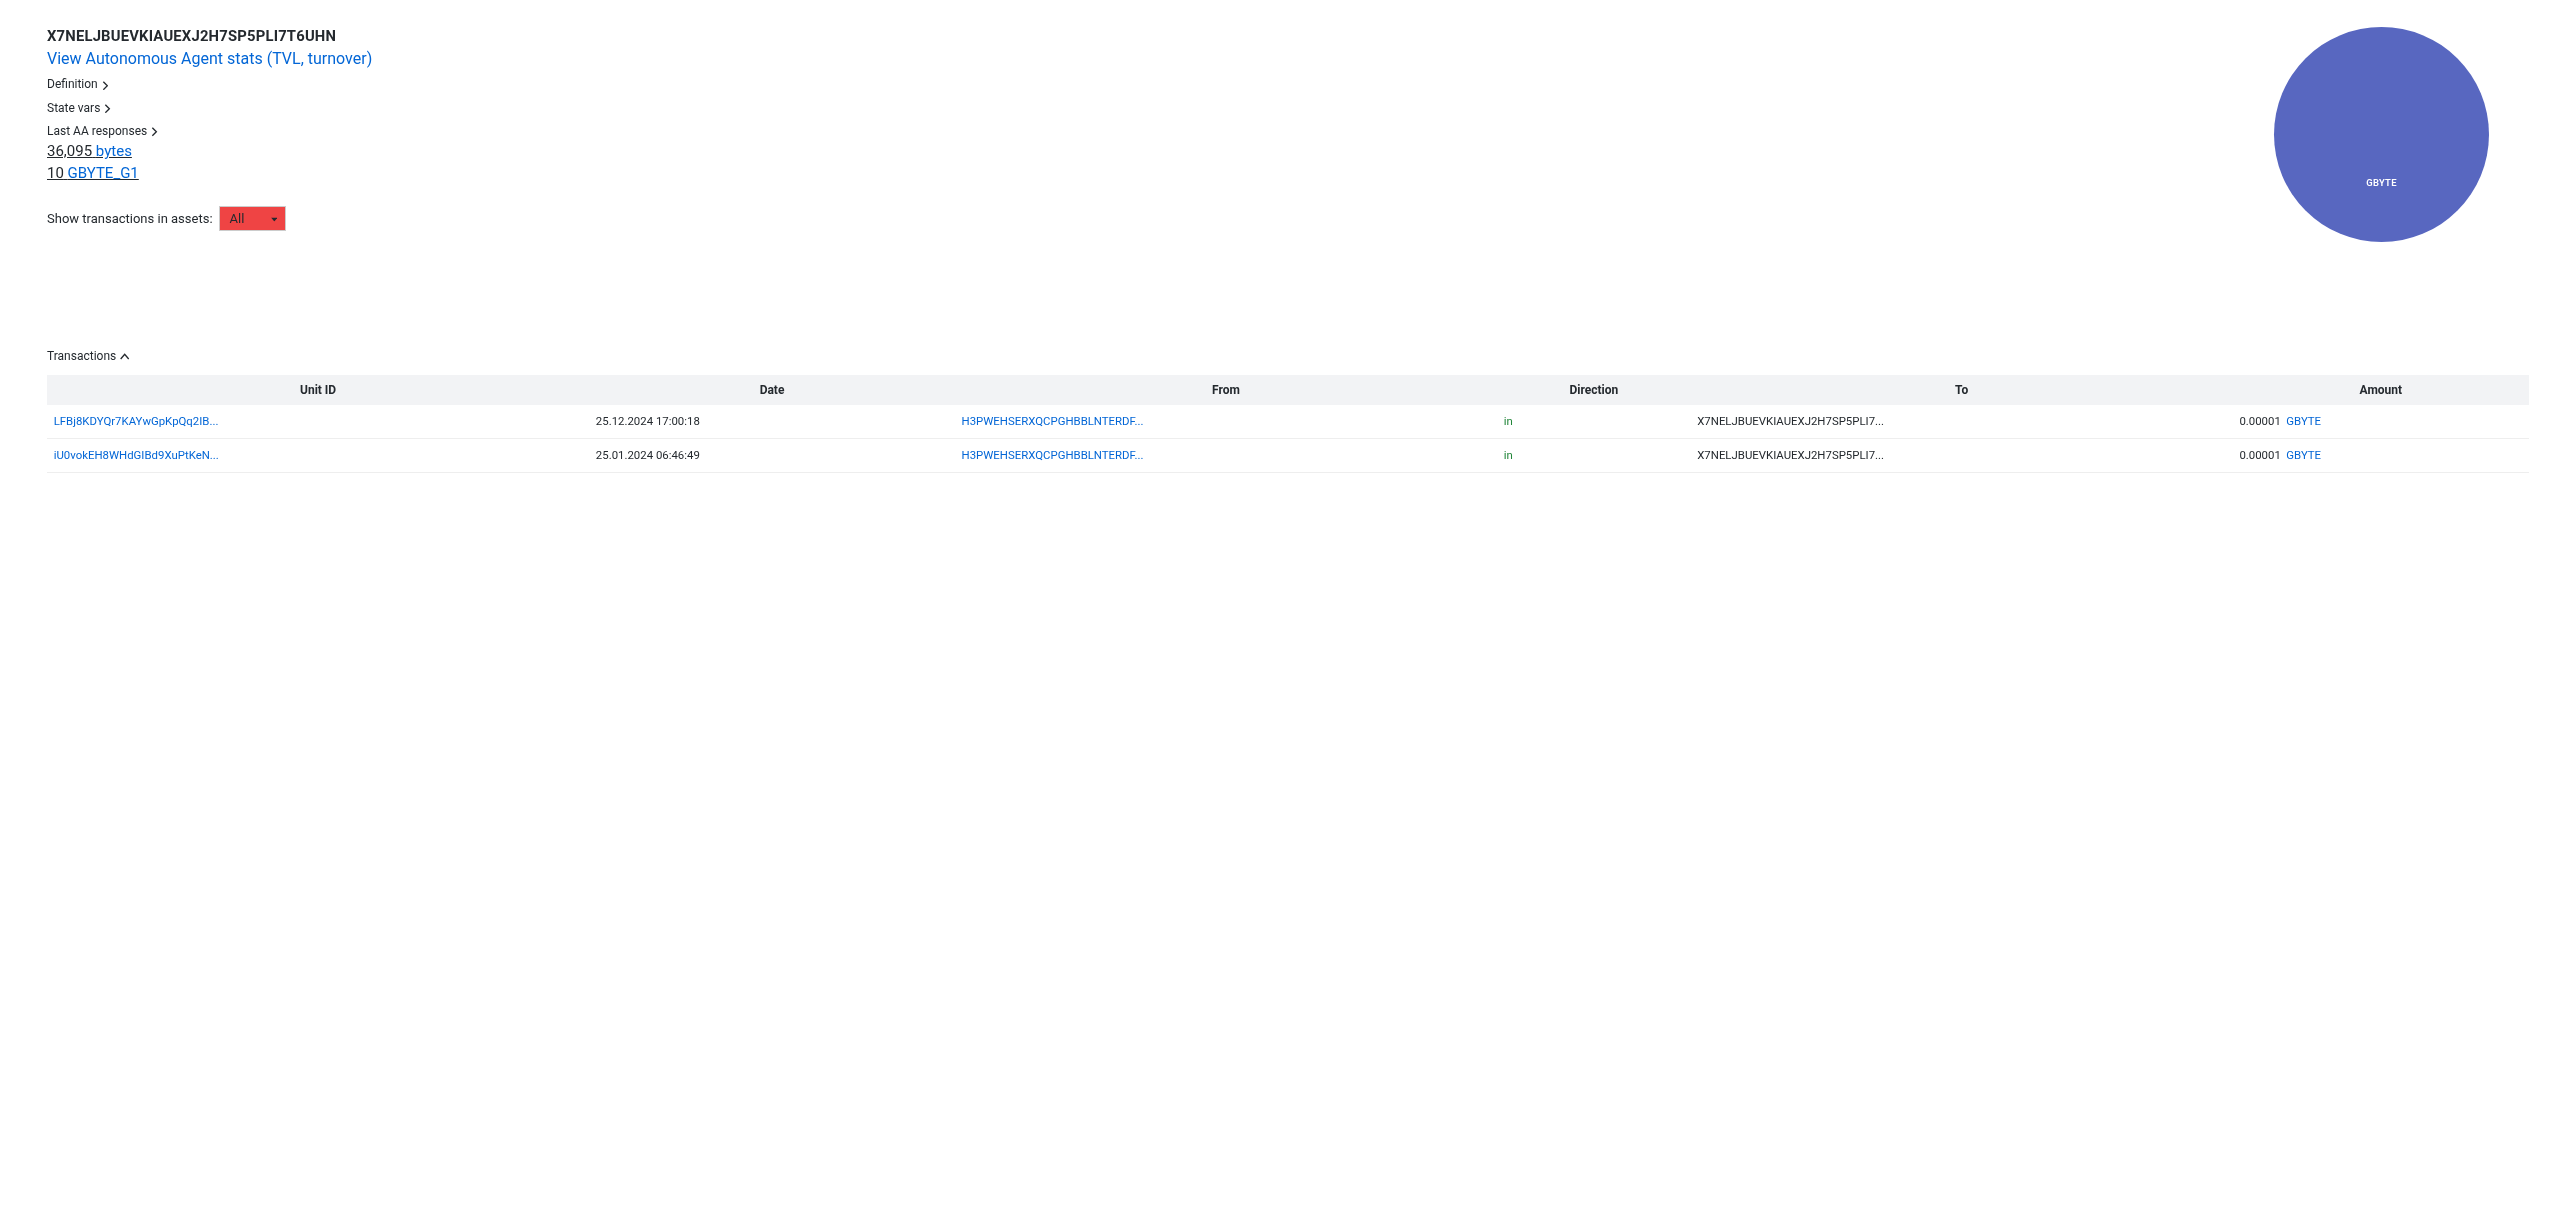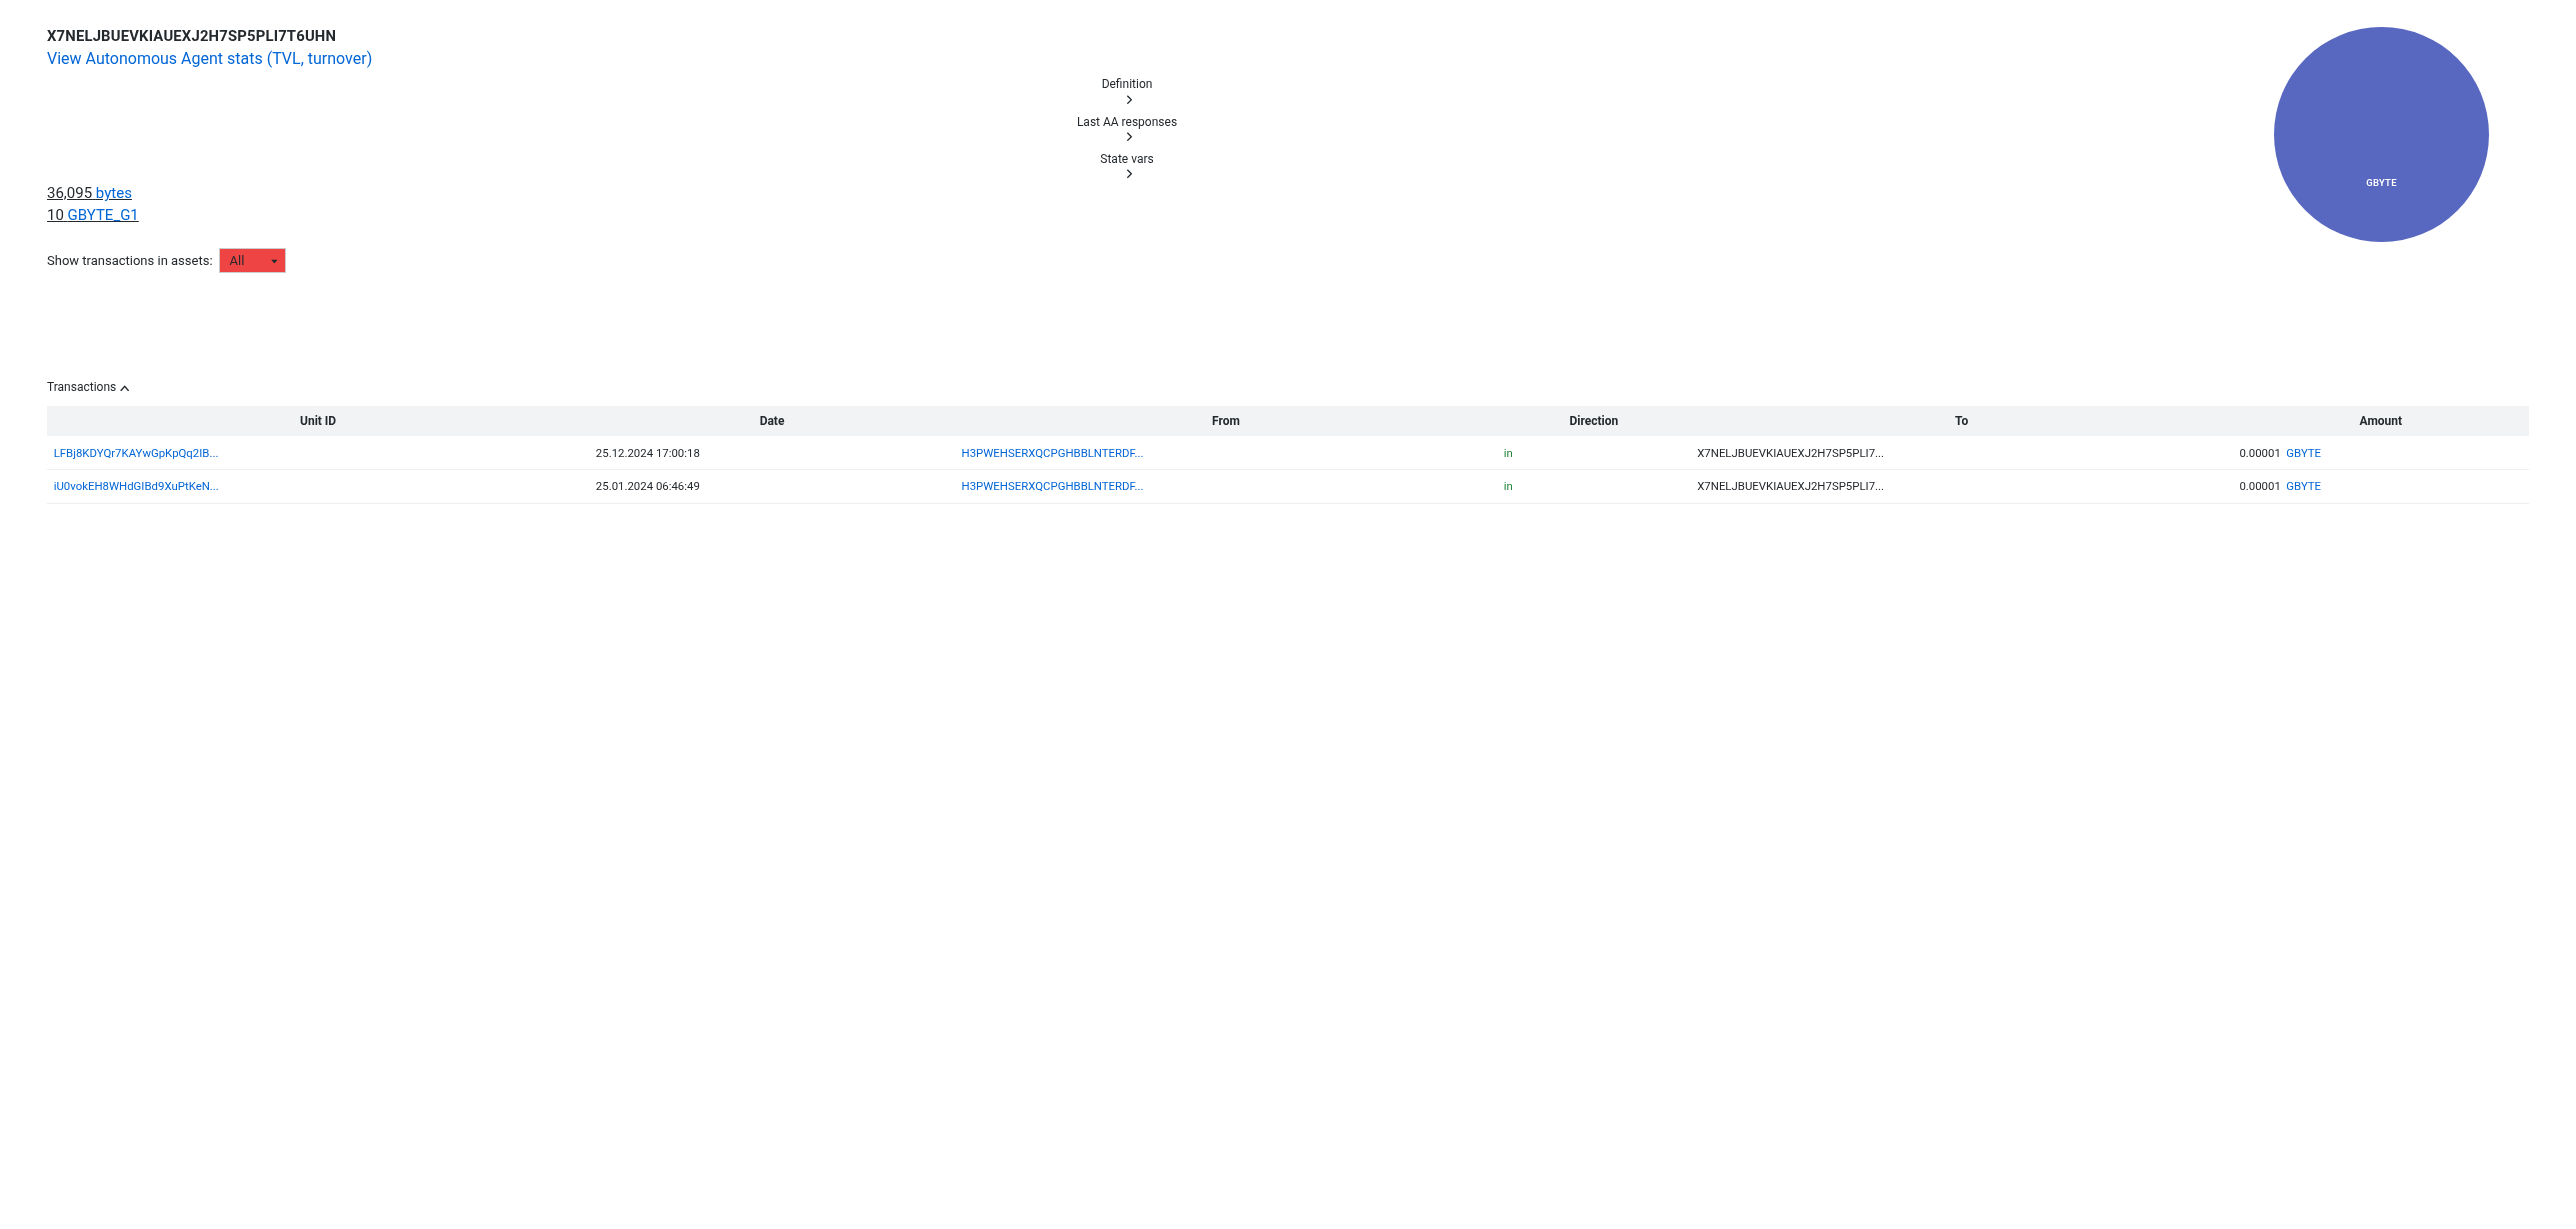--- a/index.html
+++ b/index.html
@@ -12,21 +12,21 @@
       background: #fff;
     }
     .top { display: flex; }
     .left { flex: 1; }
     .right { width: 295px; margin-left: 27px; position: relative; }
 
     .addr { font-weight: 700; font-size: 14.8px; letter-spacing: 0.2px; }
     .link { color: #0366d6; text-decoration: none; cursor: pointer; }
     .stats-link { display: inline-block; margin-top: 4px; font-size: 16px; }
 
-    .exp-item { margin-top: 9.4px; color: #24292e; cursor: pointer; display: flex; align-items: center; flex-direction: column; }
+    .exp-item { margin-top: 9.4px; color: #24292e; cursor: pointer; display: flex; align-items: center; }
     .exp-item .chev { margin-left: 4px; }
 
     .balances { font-size: 15px; text-decoration: underline; }
     .balances div { margin-top: 4px; }
 
     .filter-row { margin-top: 24px; display: flex; align-items: center; font-size: 13px; }
     .filter-row label { margin-right: 6.7px; }
     .select-wrap {
       border: 0.7px solid #ccc;
       border-radius: 0;
@@ -103,29 +103,29 @@
 
     <div class="exp-item">
       <span>Definition</span>
       <span class="chev">
         <svg class="icon" width="6.7" height="9.4" viewBox="0 0 10 14">
             <path d="M2 1 L8 7 L2 13" fill="none" stroke="#24292e" stroke-width="2"></path>
           </svg>
       </span>
     </div>
     <div class="exp-item">
-      <span>Last AA responses</span>
+      <span>State vars</span>
       <span class="chev">
         <svg class="icon" width="6.7" height="9.4" viewBox="0 0 10 14">
             <path d="M2 1 L8 7 L2 13" fill="none" stroke="#24292e" stroke-width="2"></path>
           </svg>
       </span>
     </div>
     <div class="exp-item">
-      <span>State vars</span>
+      <span>Last AA responses</span>
       <span class="chev">
         <svg class="icon" width="6.7" height="9.4" viewBox="0 0 10 14">
             <path d="M2 1 L8 7 L2 13" fill="none" stroke="#24292e" stroke-width="2"></path>
           </svg>
       </span>
     </div>
 
     <div class="balances">
       <div>
         <span>36,095</span>

